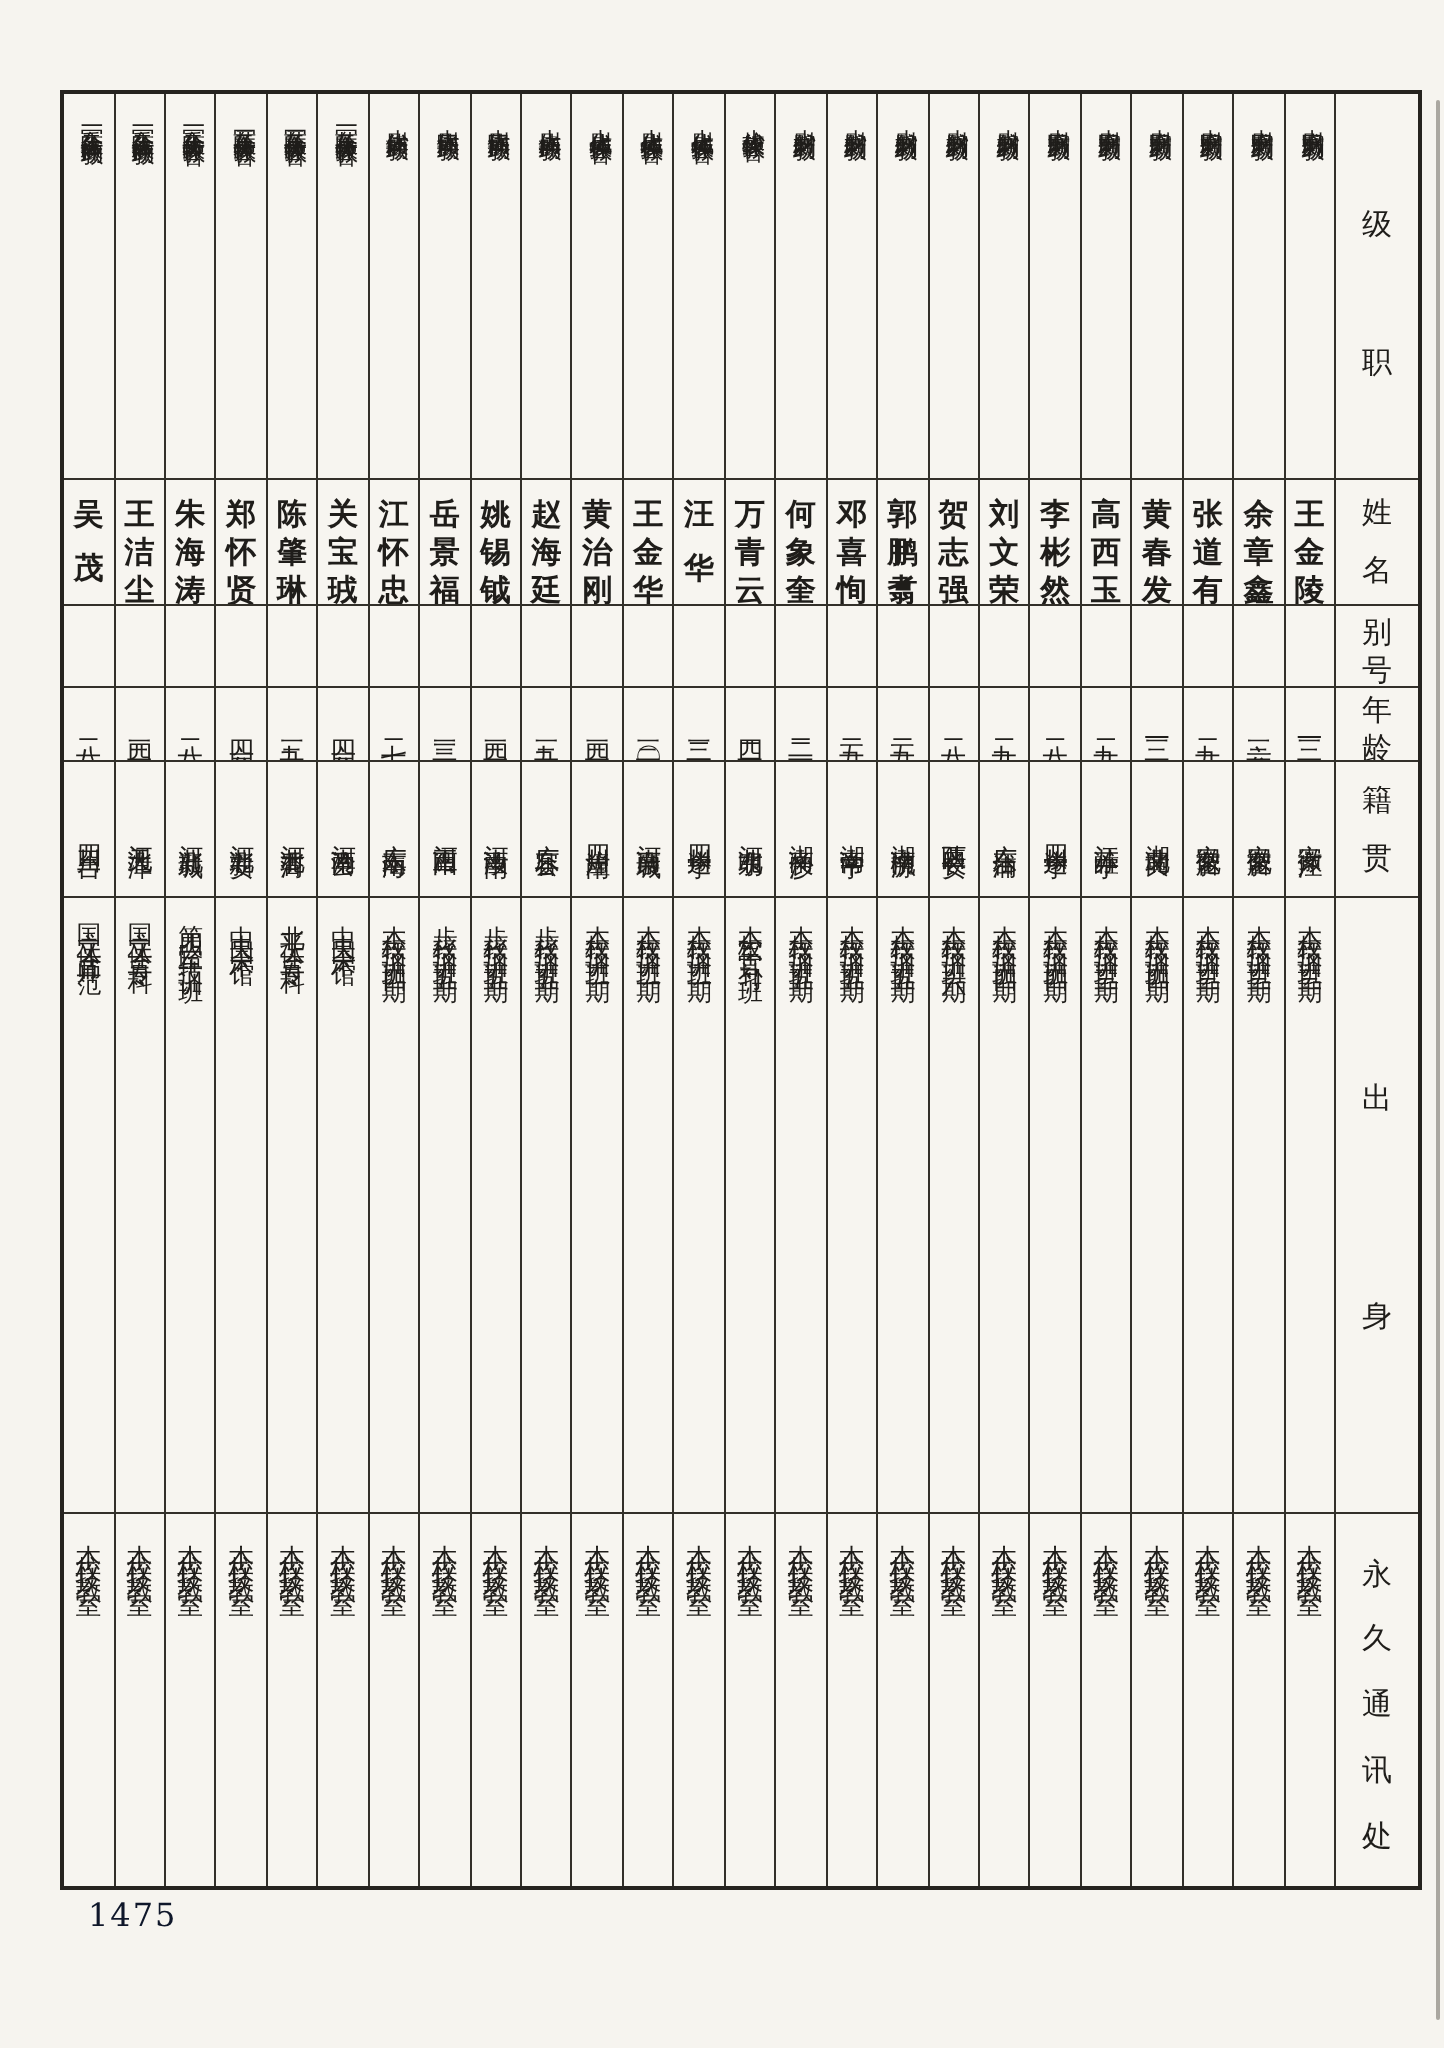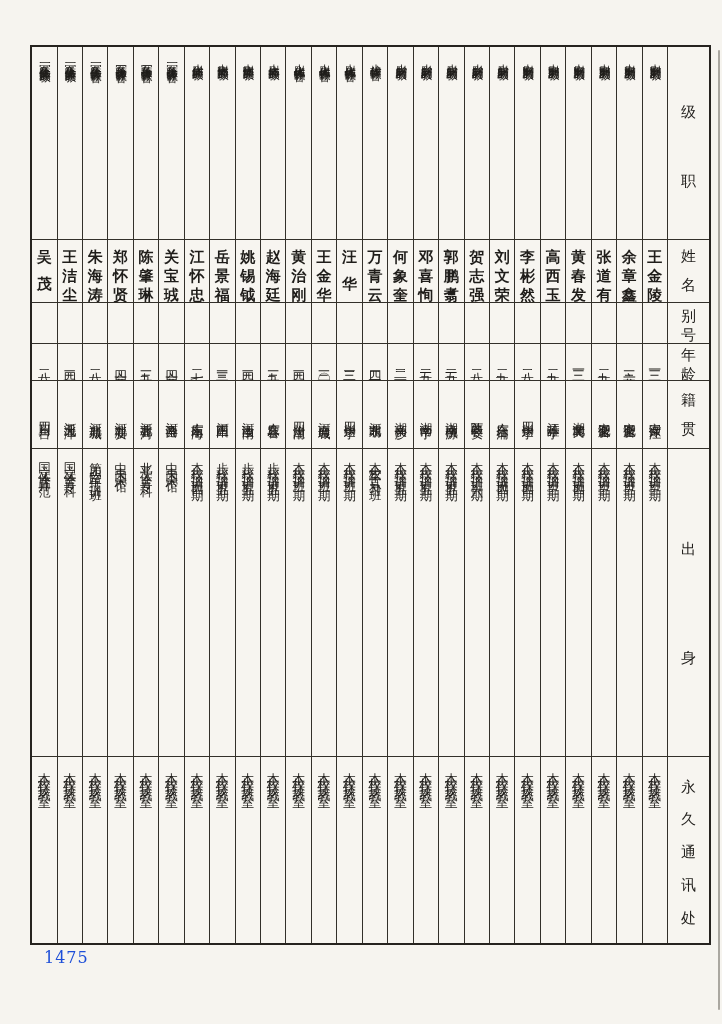--- a/index.html
+++ b/index.html
@@ -66,21 +66,21 @@
   .h-name  {height:48px;}
   .h-alias {height:32px;}
   .h-age   {height:33px;}
   .h-place {height:48px;}
   .h-origin{height:128px;}
   .h-addr  {height:150px;}
 
   .page-number{
     position:absolute;left:44px;top:948px;
     font-family:"DejaVu Serif","Liberation Serif",serif;
-    font-size:16px;letter-spacing:1px;color:#1d4ed8;
+    font-size:16px;letter-spacing:1px;color:#0f172a;
   }
 </style>
 </head>
 <body>
 
 <div class="page">
 
   <div class="table" id="grid">
 
     <div class="col header-col">

